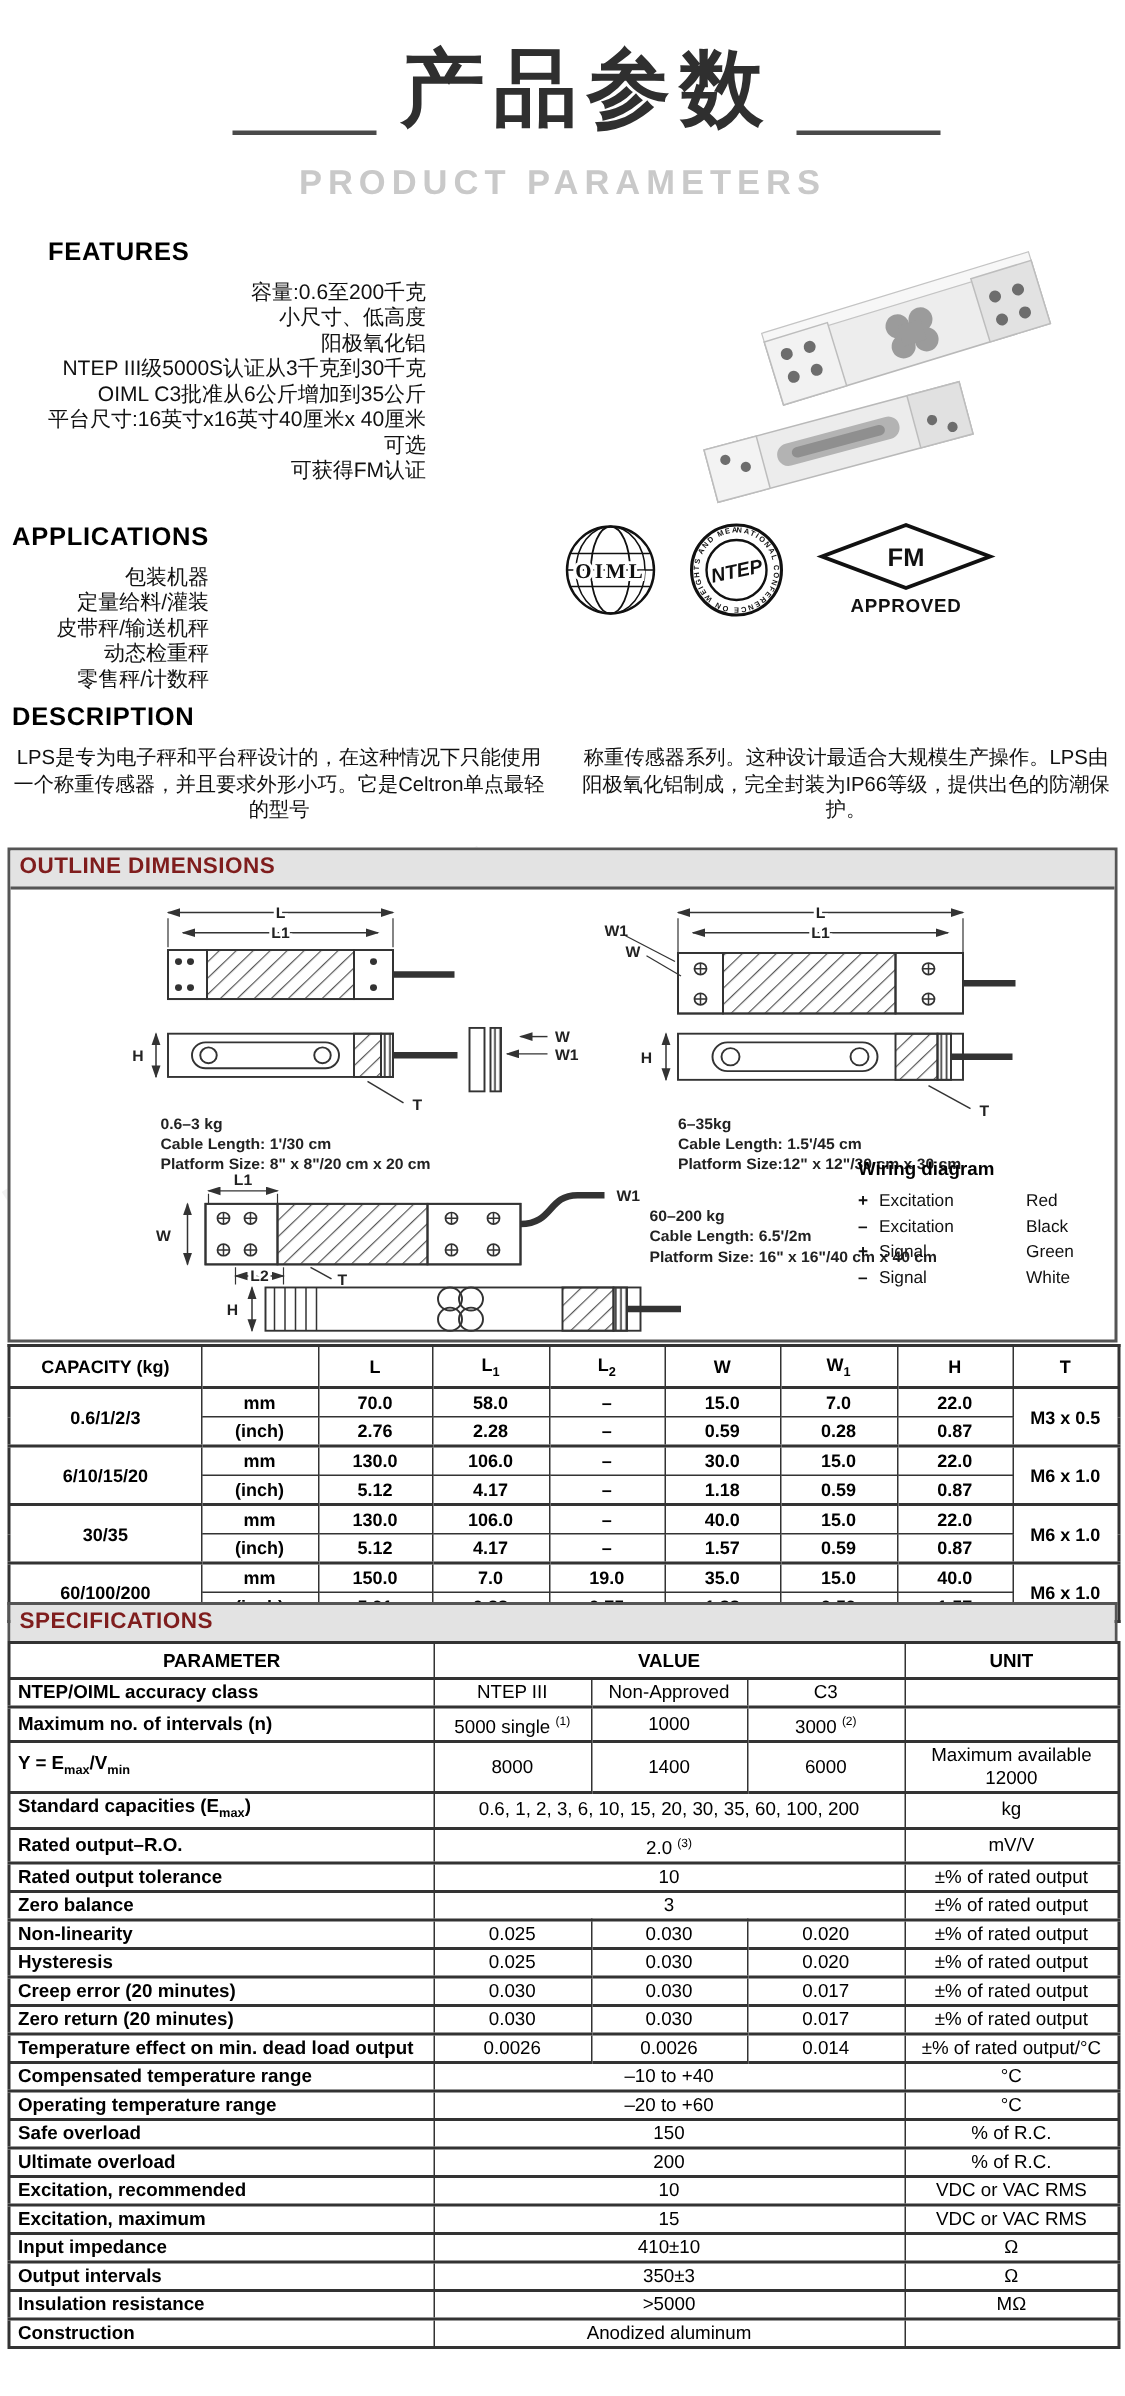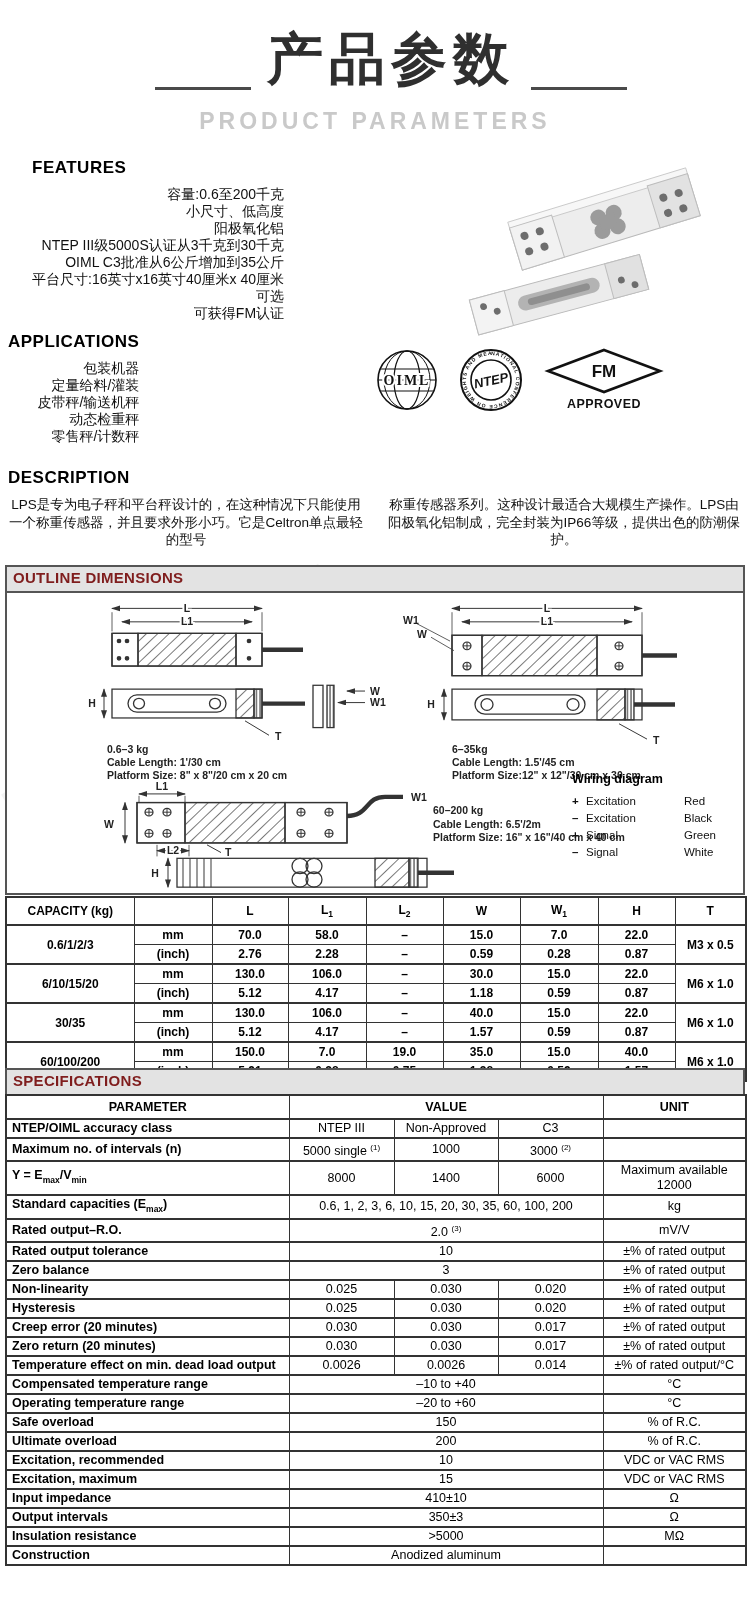--- a/index.html
+++ b/index.html
@@ -110,21 +110,21 @@
       <rect x="150" y="118" width="36" height="36" fill="#e1e1e1" stroke="#bdbdbd" stroke-width="1"></rect>
       <circle cx="22" cy="128" r="3.4" fill="#6d6d6d"></circle>
         <circle cx="34" cy="136" r="3.4" fill="#6d6d6d"></circle>
       <circle cx="162" cy="138" r="3.4" fill="#6d6d6d"></circle>
         <circle cx="174" cy="146" r="3.4" fill="#6d6d6d"></circle>
       <rect x="56" y="128" width="84" height="15" rx="7.5" fill="#b3b3b3"></rect>
       <rect x="66" y="132" width="64" height="7" rx="3.5" fill="#8f8f8f"></rect>
     </g>
   </svg>
 
-  <div class="sec" style="left:8px;top:332px;">
+  <div class="sec" style="left:8px;top:348px;">
     <h3>APPLICATIONS</h3>
     <div class="lines" id="applications-list">
         <div>包装机器</div>
         <div>定量给料/灌装</div>
         <div>皮带秤/输送机秤</div>
         <div>动态检重秤</div>
         <div>零售秤/计数秤</div>
       </div>
   </div>
 

